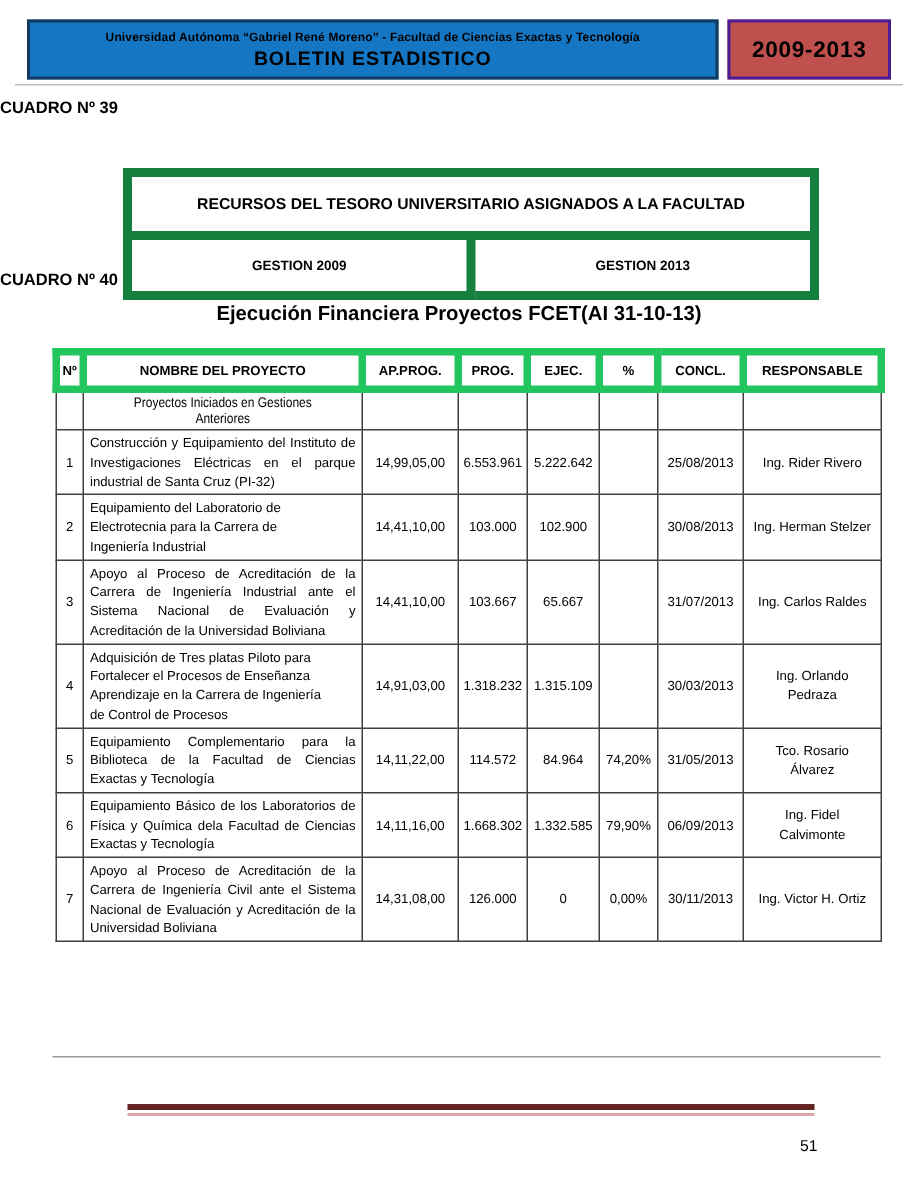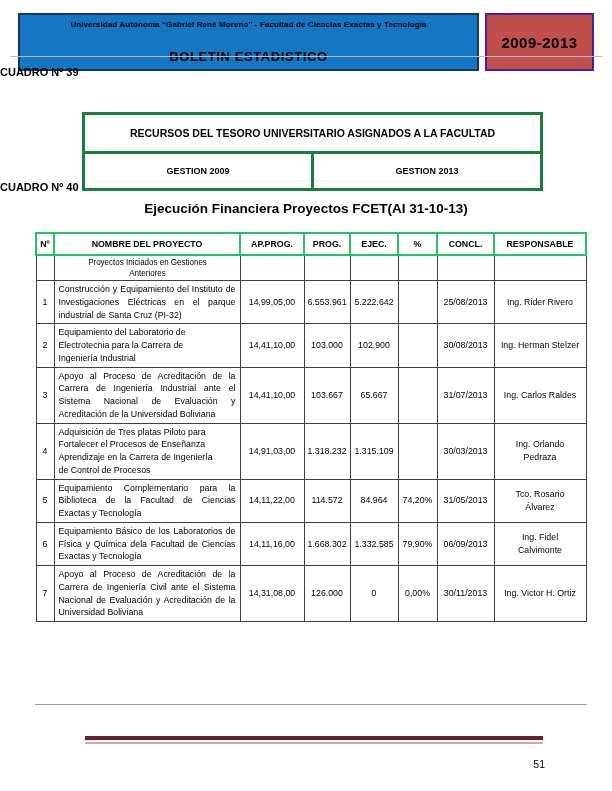--- a/index.html
+++ b/index.html
@@ -9,44 +9,44 @@
     overflow:hidden;
   }
 
   
   .banner { position:absolute; top:13px; left:18px; width:576px; display:flex; gap:6px; }
   .banner-blue {
     flex:1; background:#1577c4; border:2px solid #14395e;
     text-align:center; padding:4px 2px 5px 2px;
   }
   .banner-line1 { font-size:8px; font-weight:bold; line-height:11px; letter-spacing:.1px; }
-  .banner-line2 { font-size:13px; font-weight:bold; line-height:15px; letter-spacing:.6px; margin-top:19px; }
+  .banner-line2 { font-size:13px; font-weight:bold; line-height:15px; letter-spacing:.6px; margin-top:1px; }
   .banner-red {
     width:105px; background:#c0504d; border:2px solid #4c1d95;
     display:flex; align-items:center; justify-content:center;
     font-size:15px; font-weight:bold; letter-spacing:.5px;
   }
   .header-rule { position:absolute; top:56px; left:10px; width:592px; border-top:1px solid #bdbdbd; }
 
   
   .h-cuadro { position:absolute; left:0; width:100%; font-weight:bold; font-size:11px; }
   .h39 { top:66px; }
   .h40 { top:181px; }
   .title40 { position:absolute; top:201px; left:0; width:100%; text-align:center; font-weight:bold; font-size:13.5px; }
 
   
   .t1 { position:absolute; top:112px; left:82px; width:458px; border-collapse:collapse; table-layout:fixed; }
-  .t1 td { border:3px solid #15803d; text-align:center; font-weight:bold; padding:11px 2px; }
+  .t1 td { border:6px solid #15803d; text-align:center; font-weight:bold; padding:11px 2px; }
   .t1 .t1-title { font-size:10.5px; height:14px; }
   .t1 .t1-head { font-size:9px; height:12px; }
   .t1 .t1-val { font-size:9.5px; height:12px; }
 
   
   .t2 { position:absolute; top:232px; left:35px; width:550px; border-collapse:collapse; table-layout:fixed; font-size:8.8px; }
-  .t2 th { border:2px solid #22c55e; font-size:8.8px; font-weight:bold; padding:5px 1px; text-align:center; }
+  .t2 th { border:5px solid #22c55e; font-size:8.8px; font-weight:bold; padding:5px 1px; text-align:center; }
   .t2 td { border:1px solid #404040; vertical-align:middle; line-height:1.45; }
   .t2 td.c-num  { text-align:center; padding:2px 1px; }
   .t2 td.c-name { text-align:justify; white-space:pre-line; padding:2px 4px; }
   .t2 td.c-mid  { text-align:center; padding:2px 2px; }
   .t2 td.c-resp { text-align:center; padding:2px 6px; }
   .t2 tr.section-row td { padding:1px 2px; }
   .t2 .section-label {
     display:block; text-align:center; font-size:9.3px; line-height:11px;
     transform:scaleX(.86); transform-origin:center;
   }

